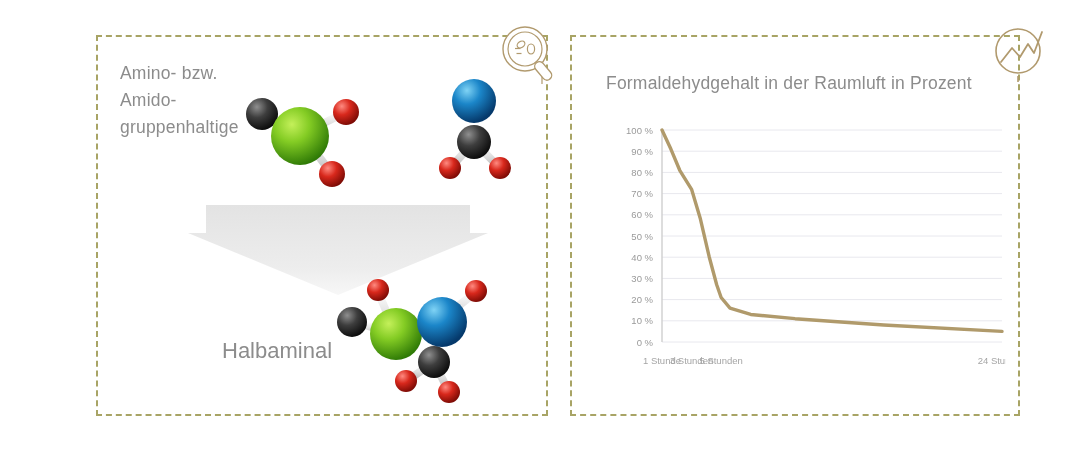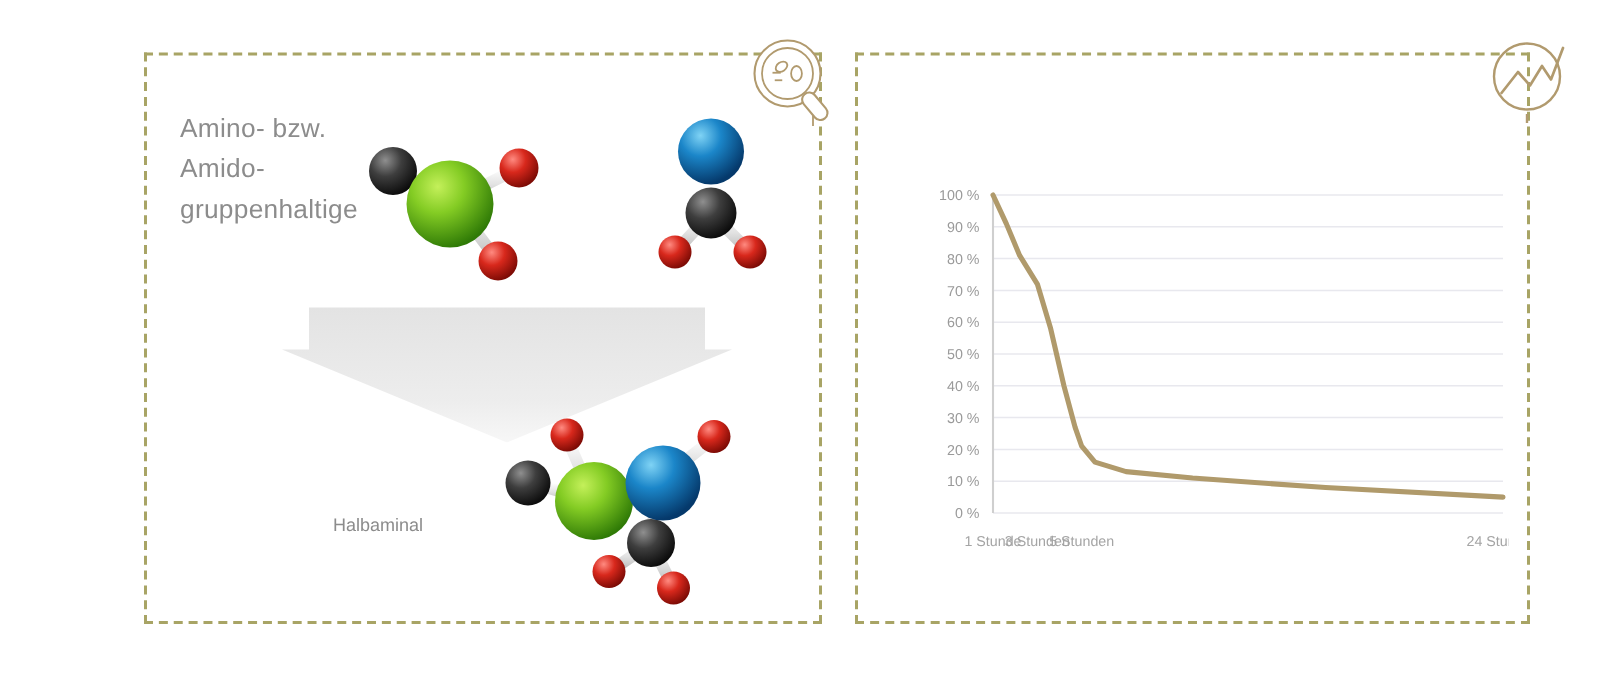--- a/index.html
+++ b/index.html
@@ -23,31 +23,31 @@
   #panel-left{left:96px;top:35px;width:452px;height:381px;}
   #panel-right{left:570px;top:35px;width:450px;height:381px;}
 
   
   .corner-icon{position:absolute;width:62px;height:62px;}
   #icon-magnifier{left:500px;top:24px;}
   #icon-trend{left:990px;top:24px;}
 
   
   #left-heading{
-    position:absolute;left:120px;top:72px;width:200px;
+    position:absolute;left:120px;top:60px;width:200px;
     font-size:17.5px;line-height:27px;color:#8c8c8c;
     letter-spacing:.2px;
   }
   #label-formaldehyd{
     position:absolute;left:379px;top:94px;width:90px;
     font-size:17.5px;line-height:27px;color:#8c8c8c;
   }
   #label-halbaminal{
     position:absolute;left:222px;top:337px;
-    font-size:12px;line-height:27px;color:#8c8c8c;
+    font-size:22px;line-height:27px;color:#8c8c8c;
   }
 
   
   #big-arrow{position:absolute;left:188px;top:203px;width:300px;height:92px;}
 
   
   .molecule{position:absolute;}
   #mol-amino{left:236px;top:82px;width:132px;height:112px;}
   #mol-formaldehyd{left:430px;top:68px;width:92px;height:118px;}
   #mol-halbaminal{left:326px;top:274px;width:178px;height:132px;}
@@ -187,20 +187,21 @@
   <div class="panel" id="panel-right"></div>
 
   <div class="corner-icon" id="icon-trend">
     <svg width="62" height="62" viewBox="0 0 62 62">
       <circle cx="28" cy="27" r="22" fill="none" stroke="#b19a6e" stroke-width="1.6"></circle>
       <polyline points="11,38 22,24 30,33 38,20 44,29 52,8" fill="none" stroke="#b19a6e" stroke-width="1.8" stroke-linecap="round" stroke-linejoin="round"></polyline>
       <line x1="28" y1="52" x2="28" y2="58" stroke="#b19a6e" stroke-width="1.6"></line>
     </svg>
   </div>
 
+  <div id="chart-title">Formaldehydgehalt in der Raumluft in Prozent</div>
 
   <div id="chart-area">
     <svg id="chart-svg" width="400" height="260" viewBox="0 0 400 260">
       <g id="gridlines">
           <line x1="56" x2="396" y1="10" y2="10" stroke="#e8e8ee" stroke-width="1"></line>
           <line x1="56" x2="396" y1="31.19999999999999" y2="31.19999999999999" stroke="#e8e8ee" stroke-width="1"></line>
           <line x1="56" x2="396" y1="52.39999999999998" y2="52.39999999999998" stroke="#e8e8ee" stroke-width="1"></line>
           <line x1="56" x2="396" y1="73.60000000000002" y2="73.60000000000002" stroke="#e8e8ee" stroke-width="1"></line>
           <line x1="56" x2="396" y1="94.80000000000001" y2="94.80000000000001" stroke="#e8e8ee" stroke-width="1"></line>
           <line x1="56" x2="396" y1="116" y2="116" stroke="#e8e8ee" stroke-width="1"></line>

